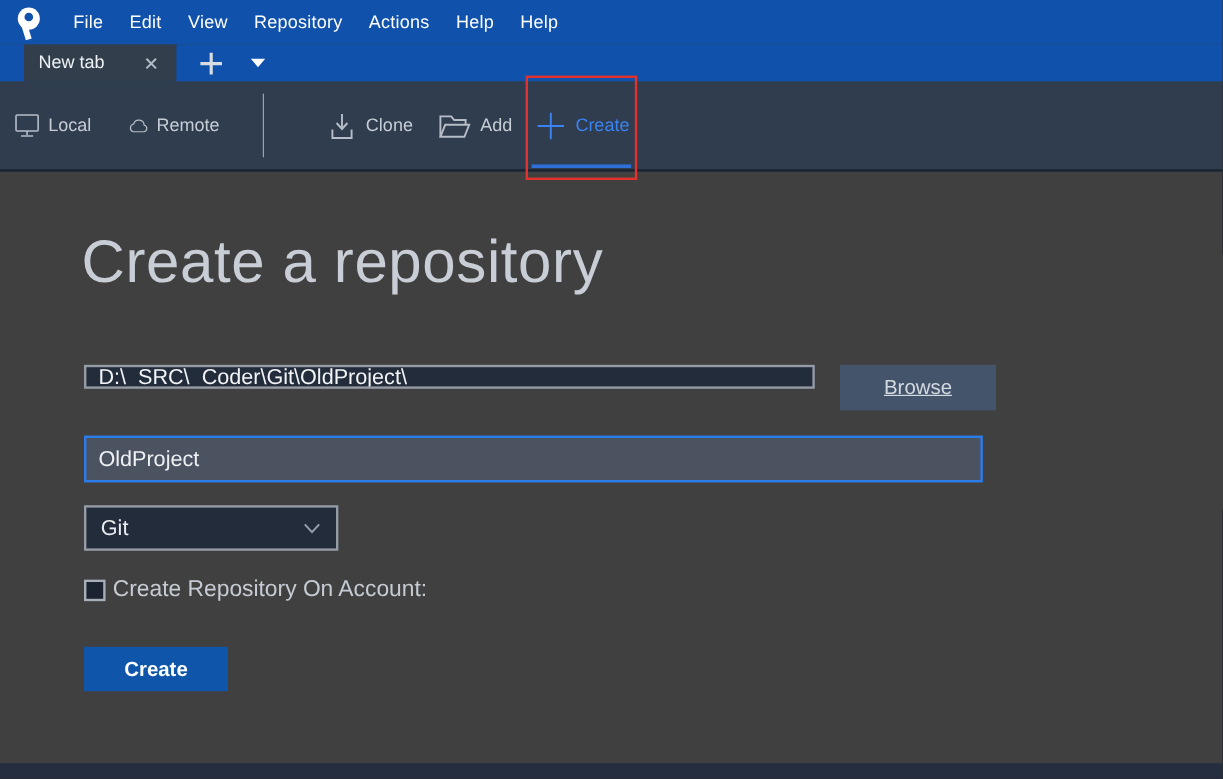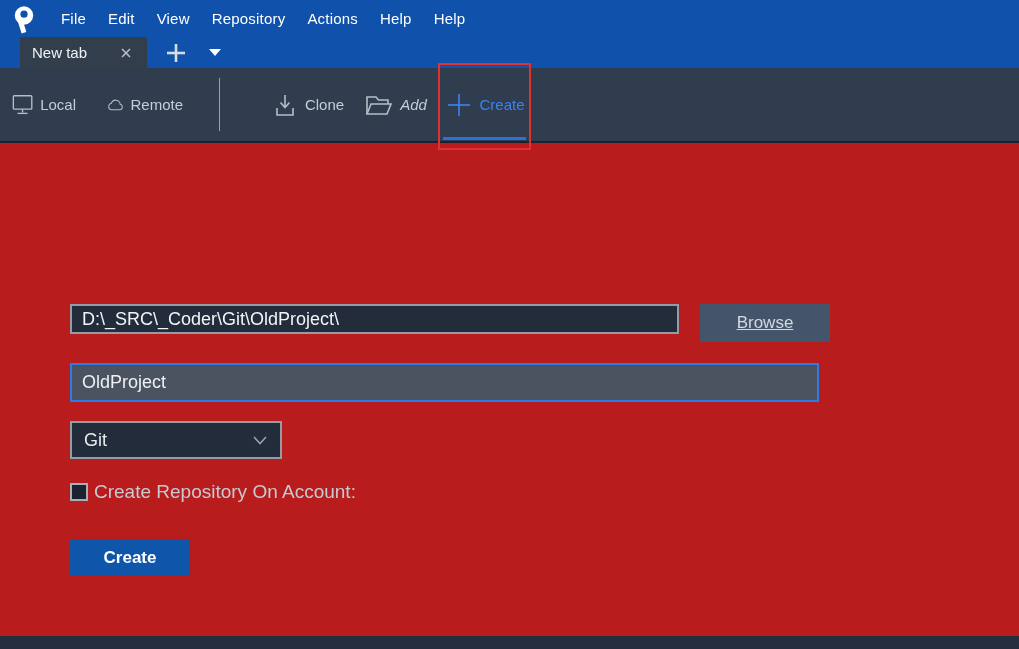--- a/index.html
+++ b/index.html
@@ -1,19 +1,19 @@
 <!DOCTYPE html>
 <html><head>
 <meta charset="utf-8">
 <style>
   * { margin:0; padding:0; box-sizing:border-box; }
   html,body { background:#10161f; }
   #window {
     position:relative; width:1019px; height:649px; overflow:hidden;
-    background:#b91c1c; font-family:"Liberation Sans", sans-serif;
+    background:#404040; font-family:"Liberation Sans", sans-serif;
     -webkit-font-smoothing:antialiased;
   }
 
   
   .titlebar {
     position:absolute; left:0; top:0; width:1019px; height:37px;
     background:#0f51ab; display:flex; align-items:center;
   }
   .logo { width:26px; height:30px; margin:2px 14px 0 10px; flex:none; }
   .menu { display:flex; align-items:center; }
@@ -49,21 +49,21 @@
     position:absolute; top:0; height:73px; display:flex; flex-direction:row;
     align-items:center; justify-content:center; gap:5px; cursor:default;
   }
   .tool-btn .tlabel { font-size:15px; color:#c7cdd5; }
   .tool-btn svg { stroke:#b6bdc7; }
   .tool-btn.accent .tlabel { color:#3b82f2; }
   .tool-btn.accent svg { stroke:#3b82f2; }
   .tb-local  { left:10px;  width:66px; }
   .tb-remote { left:105px;  width:78px; }
   .tb-clone  { left:268px; width:78px; }
-  .tb-add    { left:360px; width:70px;font-style:italic; }
+  .tb-add    { left:360px; width:70px; }
   .tb-create { left:441px; width:87px; }
   .tool-divider {
     position:absolute; left:219px; top:10px; width:1px; height:53px;
     background:#9aa3ae;
   }
   .active-underline {
     position:absolute; left:2px; right:2px; bottom:1px; height:3px;
     background:#2e6fd8;
   }
 
@@ -73,21 +73,21 @@
     border:2px solid #e3322e; z-index:20; pointer-events:none;
   }
 
   
   .content { position:absolute; left:0; top:145px; width:1019px; height:491px; }
   .page-title {
     position:absolute; left:68px; top:44px; font-size:50px; font-weight:300;
     color:#c9ced6; letter-spacing:.5px;
   }
   .field {
-    position:absolute; height:30px; background:#232c3a;
+    position:absolute; height:20px; background:#232c3a;
     border:2px solid #969ca5; color:#f2f4f7; font-size:18px;
     font-family:"Liberation Sans", sans-serif; padding:0 10px; outline:none;
   }
   .path-field { left:70px; top:159px; width:609px; }
   .name-field {
     left:70px; top:218px; width:749px; height:39px;
     background:#4b5260; border:2px solid #2b7ce9; color:#eef1f4;
   }
   .browse-btn {
     position:absolute; left:700px; top:159px; width:130px; height:38px;
@@ -200,20 +200,21 @@
           <line x1="4" y1="14" x2="26" y2="14"></line>
       </svg>
       <span class="tlabel">Create</span>
       <span class="active-underline"></span>
     </div>
   </div>
 
   <div class="annotation"></div>
 
   <div class="content">
+    <h1 class="page-title">Create a repository</h1>
 
     <input class="field path-field" type="text" value="D:\_SRC\_Coder\Git\OldProject\" style="">
 
     <button class="browse-btn">Browse</button>
 
     <input class="field name-field" type="text" value="OldProject" style="">
 
     <div class="select">
       <span class="select-value">Git</span>
       <svg width="16" height="11" viewBox="0 0 16 11" fill="none" stroke="#9aa1ab" stroke-width="1.6">

